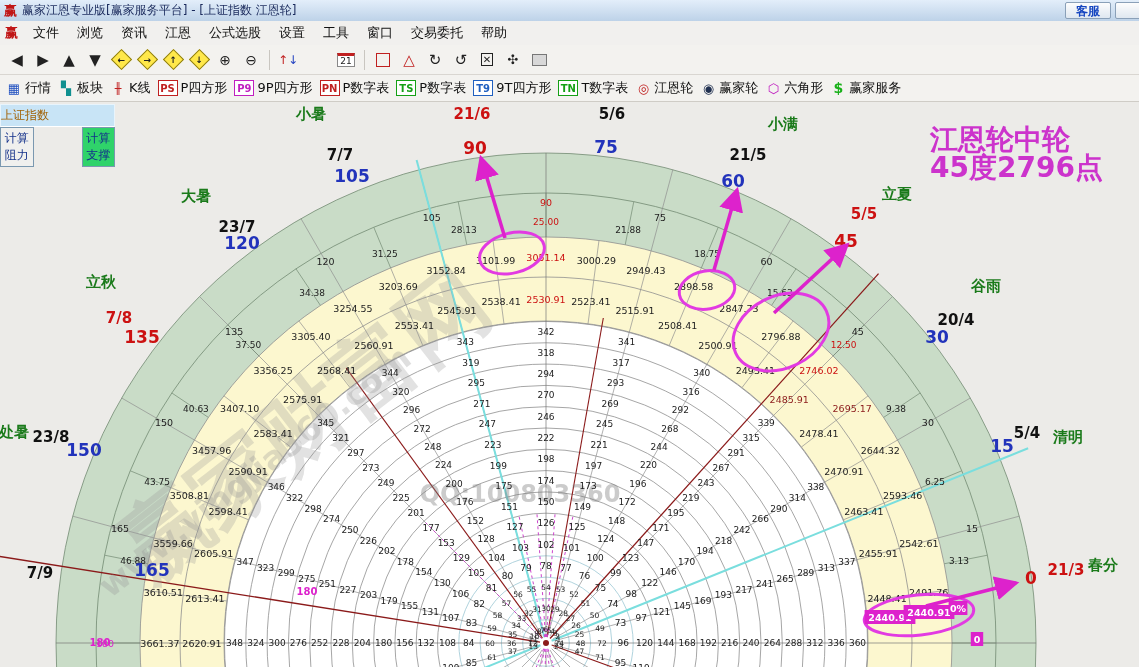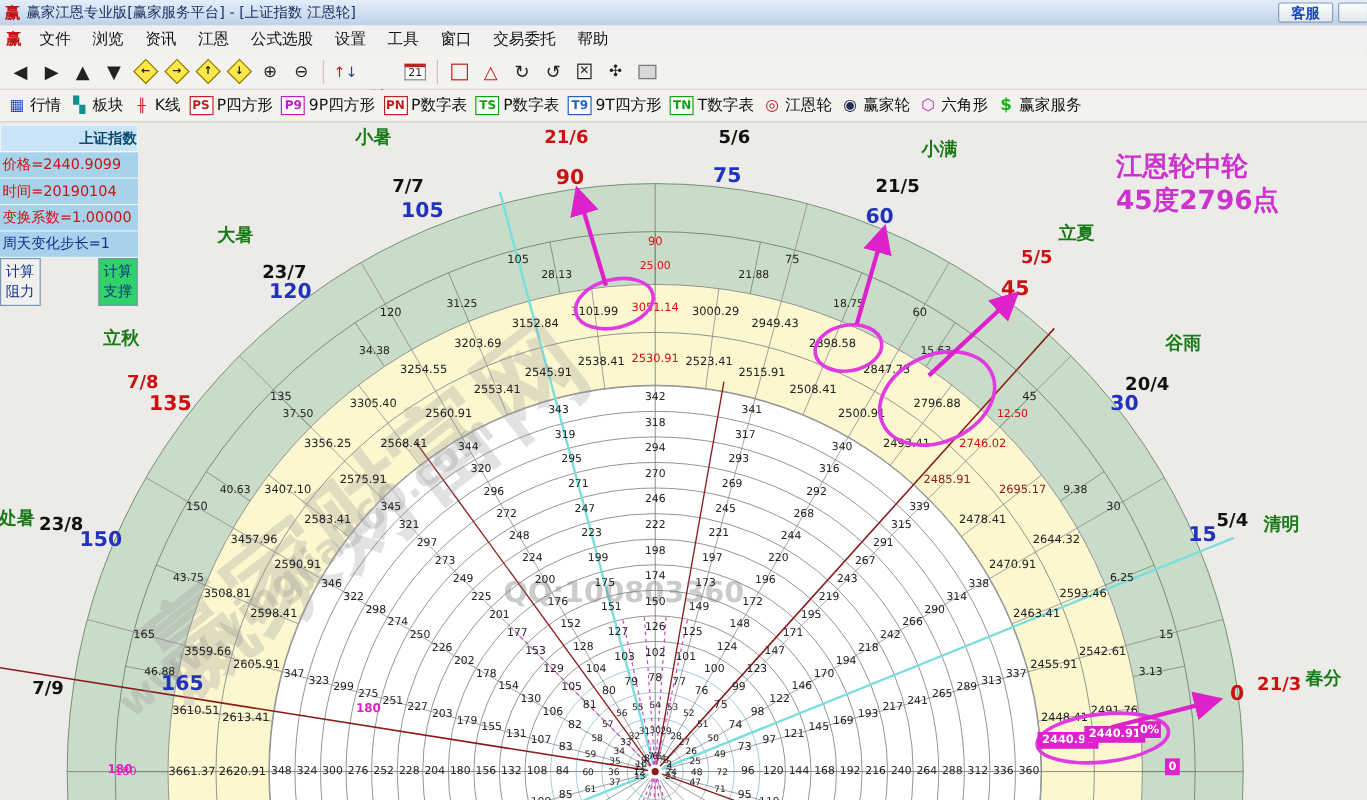--- a/index.html
+++ b/index.html
@@ -26,28 +26,28 @@
   .t1 .dia span{transform:rotate(-45deg);font-size:9px;color:#222;font-weight:bold;}
   .sep1{width:1px;height:20px;background:#c9c6c0;margin:0 5px;}
   .toolbar2{position:absolute;left:0;top:75px;width:1139px;height:26px;z-index:20;
     background:#f3f2ef;border-bottom:1px solid #cfccc6;display:flex;align-items:center;padding-left:6px;}
   .t2{display:flex;align-items:center;margin-right:7px;font-size:13px;color:#111;}
   .t2 .ic{width:16px;height:14px;margin-right:3px;display:flex;align-items:center;justify-content:center;
     font-size:10px;font-weight:bold;}
   .lbox{border:1px solid;font-size:8px;font-weight:bold;padding:0 1px;line-height:11px;background:#fff;}
   
   .panel{position:absolute;left:0;top:104px;width:115px;z-index:15;font-size:12px;}
-  .panel .hd{background:#c8e4f6;color:#0c4a6e;font-weight:bold;text-align:right;
+  .panel .hd{background:#c8e4f6;color:#a16207;font-weight:normal;text-align:left;
     border:1px solid #e8f4fc;border-bottom:1px solid #fff;padding:2px 0;}
   .panel .row{background:#a6d2ec;border-bottom:1px solid #e8f4fc;padding:2px 1px 2px 2px;white-space:nowrap;overflow:hidden;}
   .panel .btns{display:flex;align-items:center;}
   .panel .btns .b{flex:1;text-align:center;font-size:12px;color:#13308a;
     border:1px solid #7a98b0;padding:2px 0;}
   
-  .note{position:absolute;left:930px;top:126px;z-index:15;font-size:22px;font-weight:bold;line-height:28px;}
+  .note{position:absolute;left:930px;top:126px;z-index:15;font-size:28px;font-weight:bold;line-height:28px;}
   
   #wheel{position:absolute;left:0;top:0;z-index:5;}
 </style>
 </head>
 <body>
 
 <svg id="wheel" width="1139" height="667">
     <circle cx="546" cy="643" r="490" fill="#c9dcc7"></circle>
     <circle cx="546" cy="643" r="406" fill="#fcf7cf"></circle>
     <circle cx="546" cy="643" r="366" fill="#fcf7cf"></circle>
@@ -658,26 +658,20 @@
       <span>六角形</span>
     </div>
     <div class="t2">
       <span class="ic" style="color:#18b018;font-size:14px;font-weight:bold">$</span>
       <span>赢家服务</span>
     </div>
   </div>
 
 <div class="panel">
   <div class="hd">上证指数</div>
-  <div id="panel-rows">
-      <div class="row" style="color: rgb(204, 17, 17);">价格=2440.9099</div>
-      <div class="row" style="color: rgb(204, 17, 17);">时间=20190104</div>
-      <div class="row" style="color: rgb(204, 17, 17);">变换系数=1.00000</div>
-      <div class="row" style="color: rgb(19, 48, 138);">周天变化步长=1</div>
-    </div>
   <div class="btns" id="panel-btns">
       <div class="b" style="background: rgb(240, 240, 238);">计算阻力</div>
       <div class="b" style="background: rgb(47, 211, 106); margin-left: 48px;">计算支撑</div>
     </div>
 </div>
 
 <div class="note" id="note" style="color: rgb(204, 51, 204);">
     <div>江恩轮中轮</div>
     <div>45度2796点</div>
   </div>

